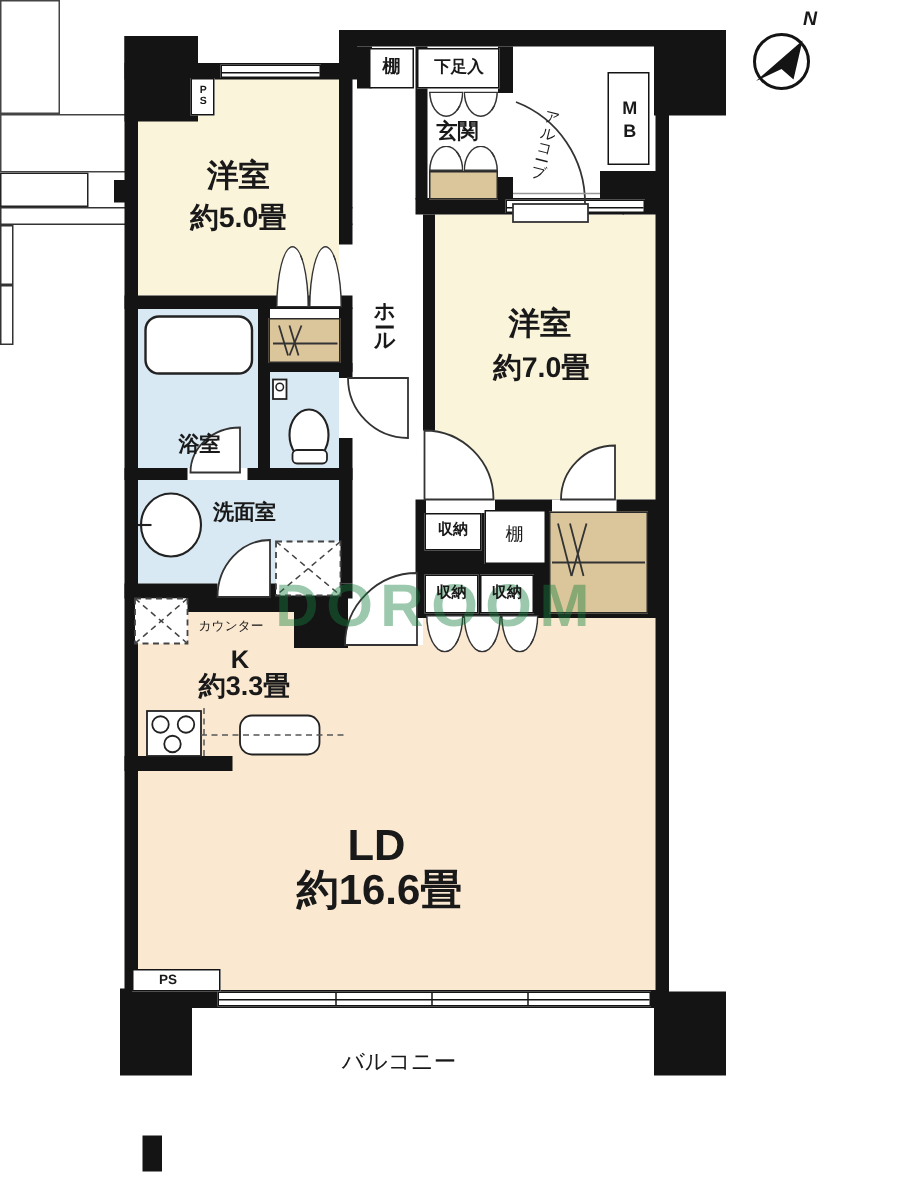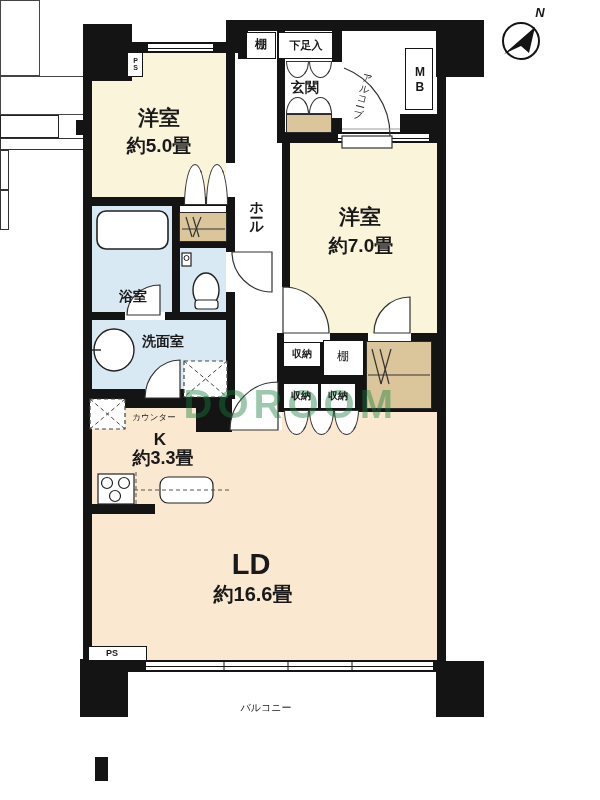--- a/index.html
+++ b/index.html
@@ -180,29 +180,29 @@
       <circle cx="521" cy="41" r="18" fill="none" stroke="#141414" stroke-width="2"></circle>
       <polygon points="535,27 504,54 521,46 529,53" fill="#141414"></polygon>
     </g>
   </svg>
 
   <div class="lbl" style="left:159px;top:118px;font-size:21px">洋室</div>
   <div class="lbl" style="left:159px;top:146px;font-size:19px">約5.0畳</div>
   <div class="lbl" style="left:360px;top:217px;font-size:21px">洋室</div>
   <div class="lbl" style="left:361px;top:246px;font-size:19px">約7.0畳</div>
   <div class="lbl" style="left:251px;top:565px;font-size:29px">LD</div>
-  <div class="lbl" style="left:253px;top:594px;font-size:20px">約16.6畳</div>
+  <div class="lbl" style="left:253px;top:594px;font-size:28px">約16.6畳</div>
   <div class="lbl" style="left:160px;top:440px;font-size:17px">K</div>
   <div class="lbl" style="left:163px;top:458px;font-size:18px">約3.3畳</div>
   <div class="lbl" style="left:133px;top:296px;font-size:14px">浴室</div>
   <div class="lbl" style="left:163px;top:341px;font-size:14px">洗面室</div>
   <div class="lbl vert" style="left:257px;top:211px;font-size:14px">ホール</div>
   <div class="lbl" style="left:305px;top:87px;font-size:14px">玄関</div>
   <div class="lbl vert" style="left:364px;top:90px;font-size:10px;font-weight:normal;letter-spacing:0;transform:translate(-50%,-50%) rotate(14deg)">アルコーブ</div>
-  <div class="lbl" style="left:266px;top:708px;font-size:10px;font-weight:normal">バルコニー</div>
+  <div class="lbl" style="left:266px;top:708px;font-size:15px;font-weight:normal">バルコニー</div>
   <div class="lbl" style="left:261px;top:45px;font-size:12px">棚</div>
   <div class="lbl" style="left:306px;top:45px;font-size:11px">下足入</div>
   <div class="lbl vert" style="left:419px;top:80px;font-size:12px;letter-spacing:1px">MB</div>
   <div class="lbl vert" style="left:135px;top:64px;font-size:7px;letter-spacing:0">PS</div>
   <div class="lbl" style="left:112px;top:653px;font-size:9px">PS</div>
   <div class="lbl" style="left:154px;top:418px;font-size:8.5px;font-weight:normal">カウンター</div>
   <div class="lbl" style="left:343px;top:357px;font-size:12px;font-weight:normal">棚</div>
   <div class="lbl" style="left:302px;top:354px;font-size:10px">収納</div>
   <div class="lbl" style="left:301px;top:396px;font-size:10px">収納</div>
   <div class="lbl" style="left:338px;top:396px;font-size:10px">収納</div>

